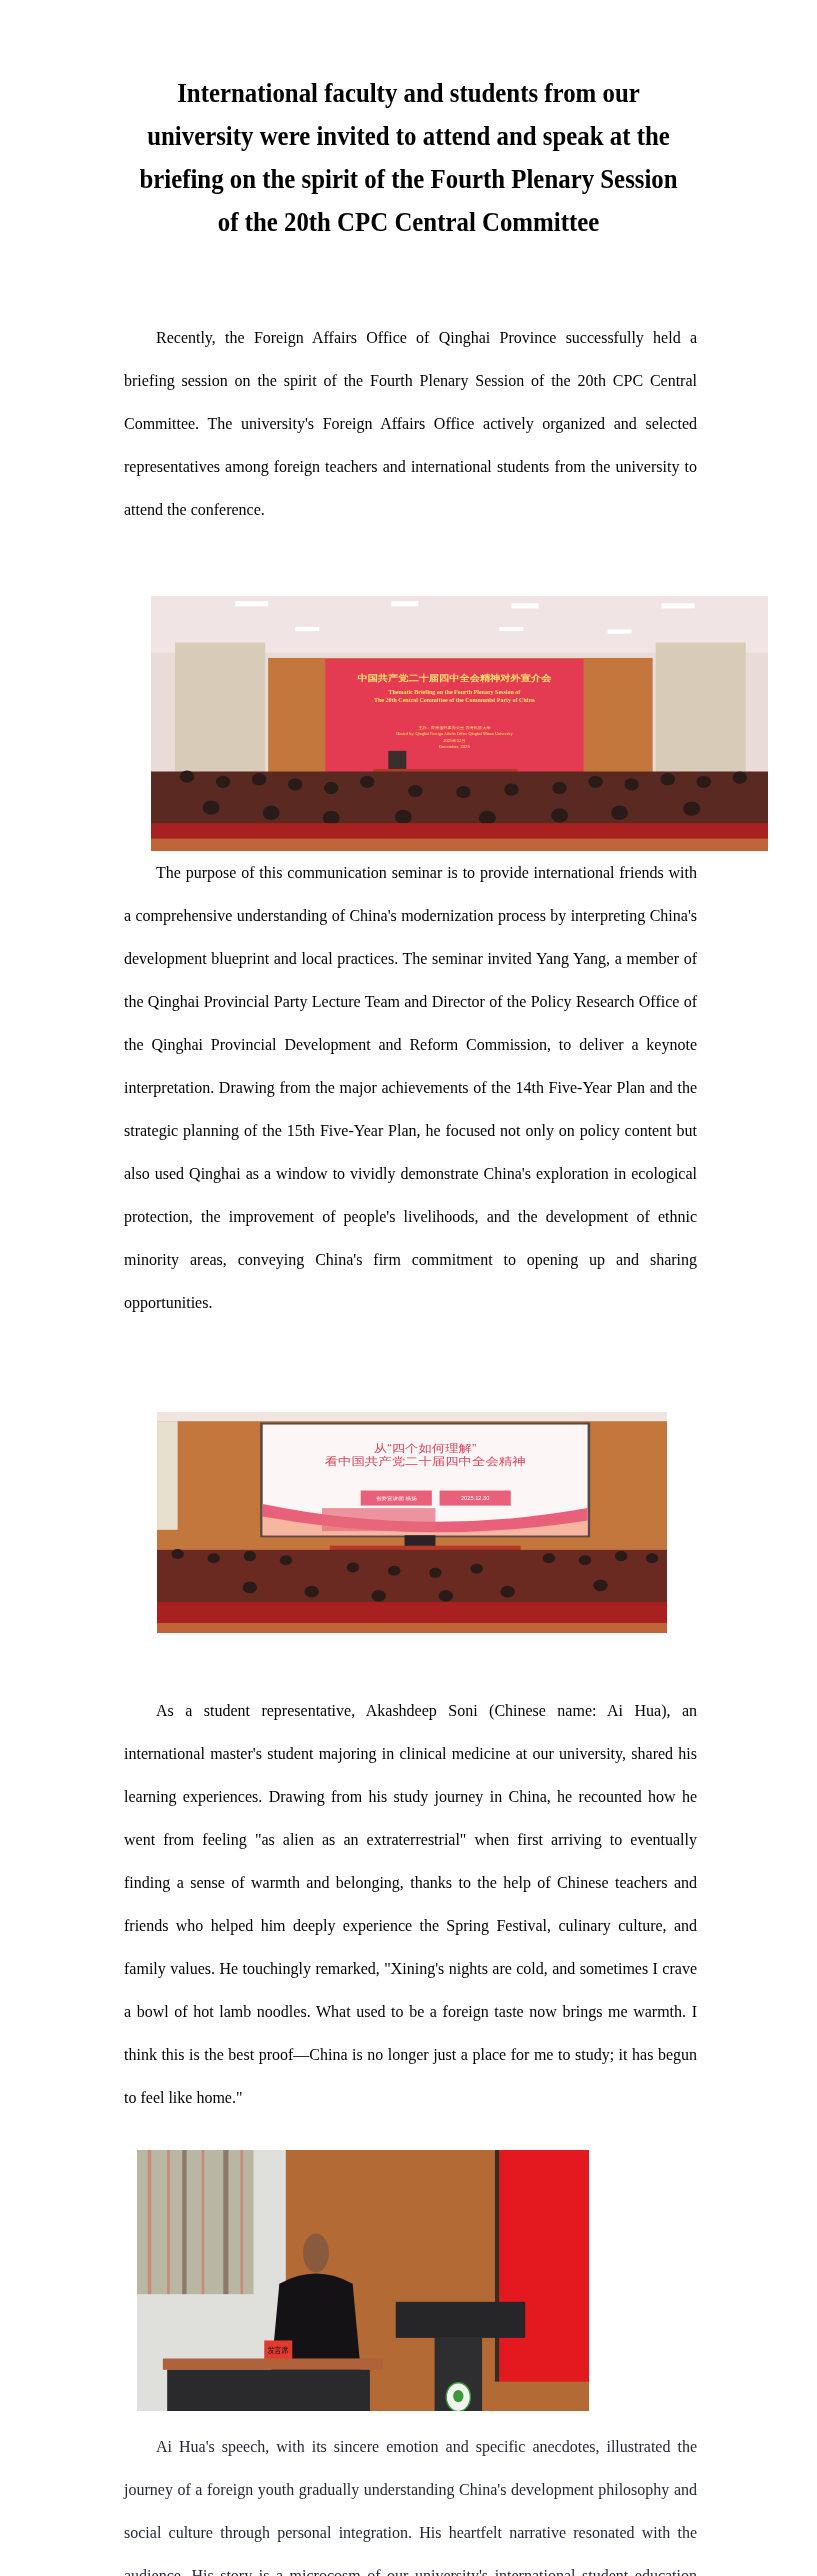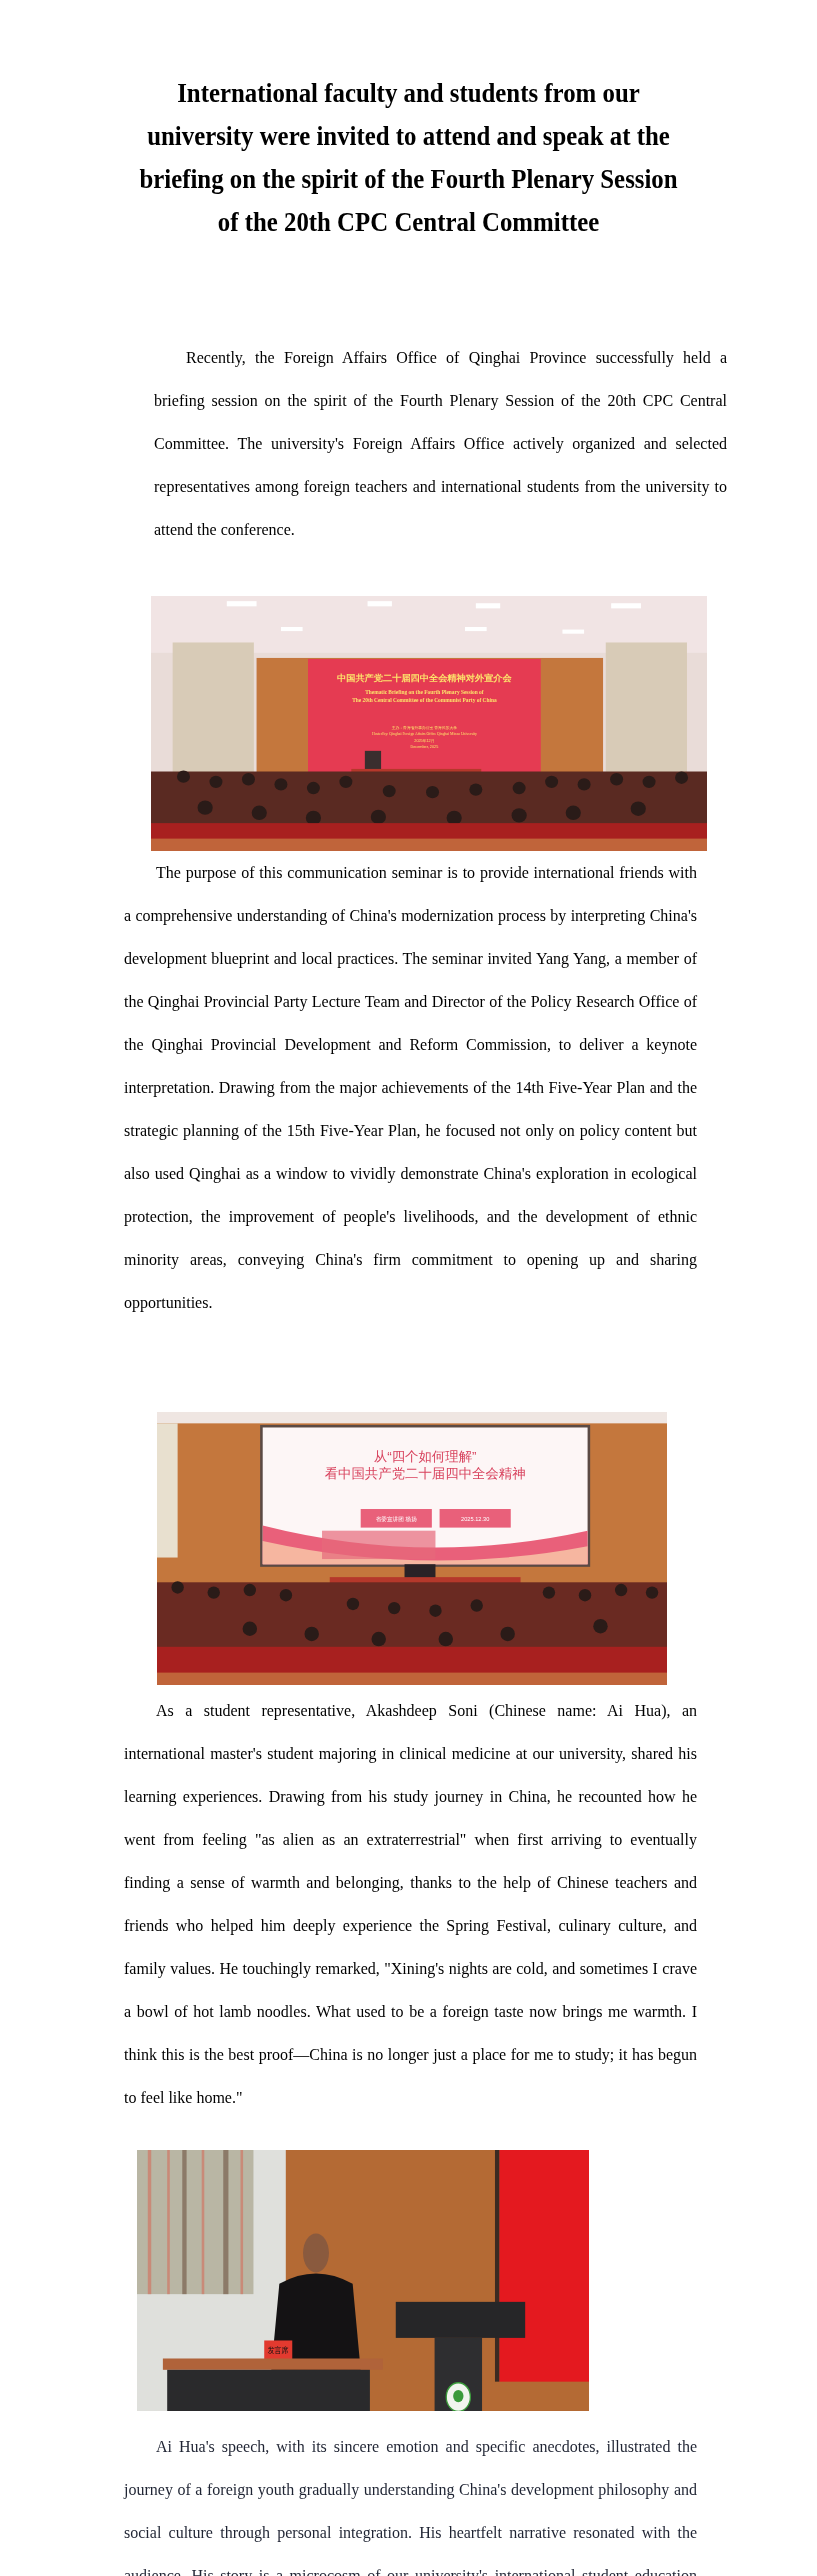--- a/index.html
+++ b/index.html
@@ -23,23 +23,23 @@
   }
   .photo svg { display: block; width: 100%; height: 100%; }
 </style>
 </head>
 <body>
 
 <div class="page">
 
   <h1 class="title">International faculty and students from our university were invited to attend and speak at the briefing on the spirit of the Fourth Plenary Session of the 20th CPC Central Committee</h1>
 
-  <p class="para" style="top:336px;margin-left:30px;">Recently, the Foreign Affairs Office of Qinghai Province successfully held a briefing session on the spirit of the Fourth Plenary Session of the 20th CPC Central Committee. The university's Foreign Affairs Office actively organized and selected representatives among foreign teachers and international students from the university to attend the conference.</p>
+  <p class="para" style="top:316px;">Recently, the Foreign Affairs Office of Qinghai Province successfully held a briefing session on the spirit of the Fourth Plenary Session of the 20th CPC Central Committee. The university's Foreign Affairs Office actively organized and selected representatives among foreign teachers and international students from the university to attend the conference.</p>
 
-  <div class="photo" style="left:151px; top:596px; width:556px; height:255px;">
+  <div class="photo" style="left:151px; top:596px; width:617px; height:255px;">
     <svg viewBox="0 0 1027 494" preserveAspectRatio="none">
       <rect x="0" y="0" width="1027" height="494" fill="#e9dcd8"></rect>
       <rect x="0" y="0" width="1027" height="110" fill="#f1e4e4"></rect>
       <rect x="140" y="10" width="55" height="10" fill="#ffffff"></rect>
       <rect x="400" y="10" width="45" height="10" fill="#ffffff"></rect>
       <rect x="600" y="14" width="45" height="10" fill="#ffffff"></rect>
       <rect x="850" y="14" width="55" height="10" fill="#ffffff"></rect>
       <rect x="240" y="60" width="40" height="8" fill="#ffffff"></rect>
       <rect x="580" y="60" width="40" height="8" fill="#ffffff"></rect>
       <rect x="760" y="65" width="40" height="8" fill="#ffffff"></rect>
@@ -82,21 +82,21 @@
           <circle cx="780" cy="420" r="14"></circle>
           <circle cx="900" cy="412" r="14"></circle>
       </g>
       <rect x="0" y="440" width="1027" height="54" fill="#a8201f"></rect>
       <rect x="0" y="470" width="1027" height="24" fill="#c0643a"></rect>
     </svg>
   </div>
 
   <p class="para" style="top:851px;">The purpose of this communication seminar is to provide international friends with a comprehensive understanding of China's modernization process by interpreting China's development blueprint and local practices. The seminar invited Yang Yang, a member of the Qinghai Provincial Party Lecture Team and Director of the Policy Research Office of the Qinghai Provincial Development and Reform Commission, to deliver a keynote interpretation. Drawing from the major achievements of the 14th Five-Year Plan and the strategic planning of the 15th Five-Year Plan, he focused not only on policy content but also used Qinghai as a window to vividly demonstrate China's exploration in ecological protection, the improvement of people's livelihoods, and the development of ethnic minority areas, conveying China's firm commitment to opening up and sharing opportunities.</p>
 
-  <div class="photo" style="left:157px; top:1412px; width:510px; height:273px;">
+  <div class="photo" style="left:157px; top:1412px; width:510px; height:221px;">
     <svg viewBox="0 0 989 529" preserveAspectRatio="none">
       <rect x="0" y="0" width="989" height="529" fill="#c4773d"></rect>
       <rect x="0" y="0" width="989" height="22" fill="#efe6e2"></rect>
       <rect x="0" y="22" width="40" height="260" fill="#e8e0cf"></rect>
       <rect x="200" y="25" width="640" height="275" fill="#5b4a44"></rect>
       <rect x="205" y="30" width="630" height="265" fill="#fdf6f6"></rect>
       <path d="M205 220 Q520 300 835 230 L835 295 L205 295 Z" fill="#e9607a"></path>
       <path d="M205 250 Q520 320 835 260 L835 295 L205 295 Z" fill="#f6b6a0"></path>
       <text x="520" y="95" text-anchor="middle" font-family="Liberation Sans, sans-serif" font-size="26" fill="#d8435e">从“四个如何理解”</text>
       <text x="520" y="128" text-anchor="middle" font-family="Liberation Sans, sans-serif" font-size="26" fill="#d8435e">看中国共产党二十届四中全会精神</text>

